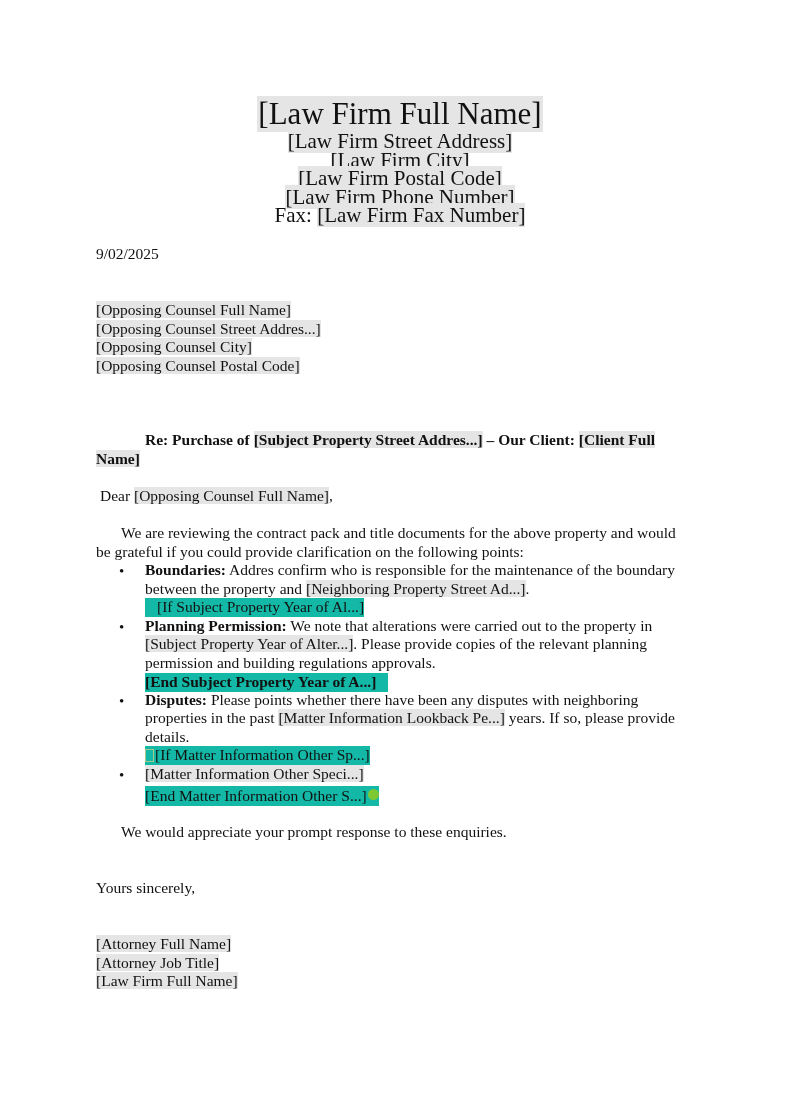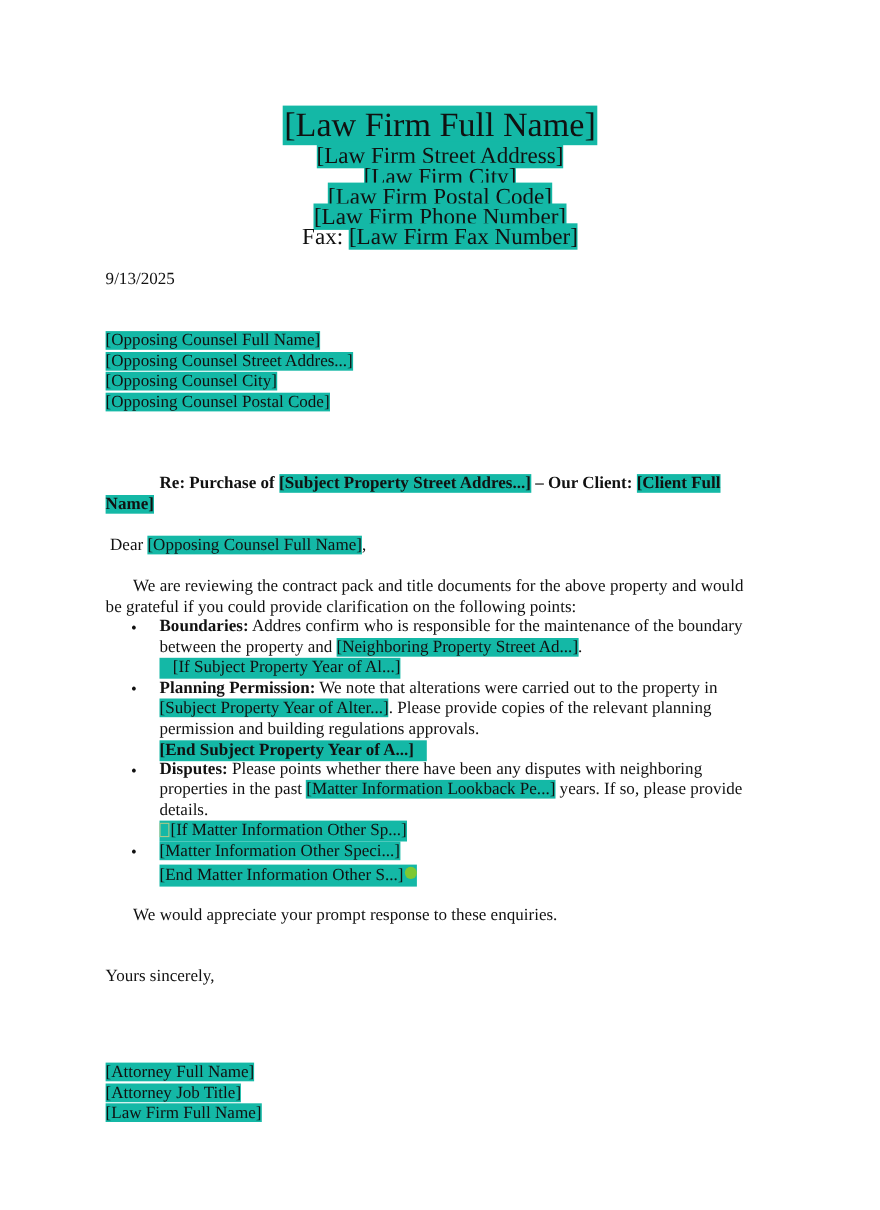--- a/index.html
+++ b/index.html
@@ -1,18 +1,18 @@
 <!DOCTYPE html>
 <html><head>
   <meta charset="utf-8">
   <style>
     html, body { margin: 0; padding: 0; background: #ffffff; }
     body { width: 800px; height: 1100px; position: relative; overflow: hidden;
       font-family: "Liberation Serif", "DejaVu Serif", serif; color: #111; font-size: 15.5px; }
-    .hl { background: #14b8a6; }
+    .hl { background: #e5e5e5; }
     .gr { background: #14b8a6; }
     .b { font-weight: bold; }
     .abs { position: absolute; white-space: nowrap; line-height: 18.5px; }
     .header { position: absolute; left: 0; width: 800px; top: 96px; text-align: center; }
     .firm-title { font-size: 31px; line-height: 36px; display: inline-block; padding: 0 1px; }
     .hline { font-size: 21px; line-height: 18.5px; }
     .block { position: absolute; left: 96px; }
     .block div { line-height: 18.5px; white-space: nowrap; }
     .bullet { position: absolute; left: 119px; font-size: 15px; }
     .ind { left: 145px; }
@@ -25,21 +25,21 @@
 
 <div class="header">
   <div><span class="firm-title hl">[Law Firm Full Name]</span></div>
   <div class="hline"><span class="hl">[Law Firm Street Address]</span></div>
   <div class="hline"><span class="hl">[Law Firm City]</span></div>
   <div class="hline"><span class="hl">[Law Firm Postal Code]</span></div>
   <div class="hline"><span class="hl">[Law Firm Phone Number]</span></div>
   <div class="hline"><span>Fax: </span><span class="hl">[Law Firm Fax Number]</span></div>
 </div>
 
-<div class="abs" style="left:96px; top:245px;">9/13/2025</div>
+<div class="abs" style="left:96px; top:245px;">9/02/2025</div>
 
 <div class="block" style="top:301px;">
   <div><span class="hl">[Opposing Counsel Full Name]</span></div>
   <div><span class="hl">[Opposing Counsel Street Addres...]</span></div>
   <div><span class="hl">[Opposing Counsel City]</span></div>
   <div><span class="hl">[Opposing Counsel Postal Code]</span></div>
 </div>
 
 <div class="abs b" style="left:145px; top:431px;">
   <span>Re:  Purchase of </span><span class="hl">[Subject Property Street Addres...]</span><span> – Our Client: </span><span class="hl">[Client Full </span>
@@ -95,17 +95,17 @@
   <span class="hl">[Matter Information Other Speci...]</span>
 </div>
 <div class="abs ind gr" style="top:786px; line-height:20px;">
   <span>[End Matter Information Other S...]</span><span class="dot"></span>
 </div>
 
 <div class="abs" style="left:121px; top:823px;">We would appreciate your prompt response to these enquiries.</div>
 
 <div class="abs" style="left:96px; top:879px;">Yours sincerely,</div>
 
-<div class="block" style="top:935px;margin-top:31px;">
+<div class="block" style="top:935px;">
   <div><span class="hl">[Attorney Full Name]</span></div>
   <div><span class="hl">[Attorney Job Title]</span></div>
   <div><span class="hl">[Law Firm Full Name]</span></div>
 </div>
 
 </body></html>

